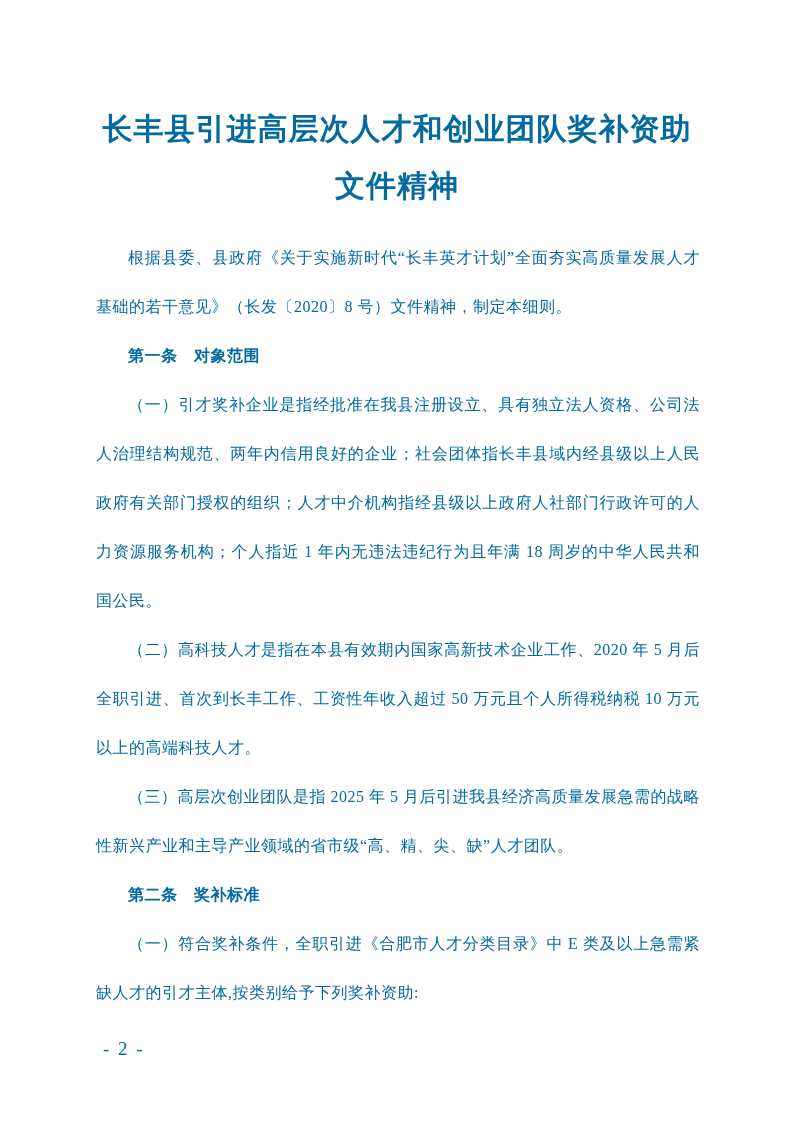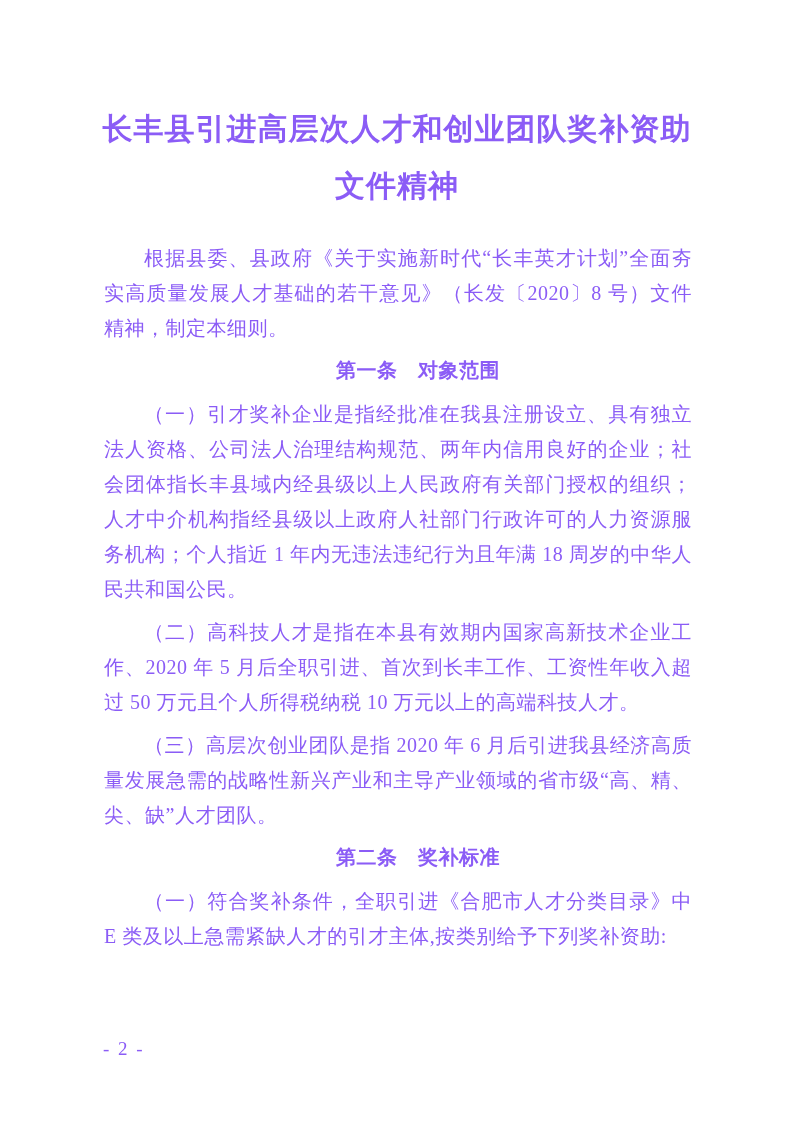--- a/index.html
+++ b/index.html
@@ -5,21 +5,21 @@
   html, body {
     margin: 0;
     padding: 0;
     background: #ffffff;
   }
   .page {
     position: relative;
     width: 726px;
     height: 1123px;
     background: #ffffff;
-    color: #8b5cf6;
+    color: #0369a1;
     overflow: hidden;
     font-family: "Liberation Serif", "DejaVu Serif", serif;
   }
   .doc-title {
     position: absolute;
     top: 100px;
     left: 60px;
     width: 674px;
     text-align: center;
     font-family: "Liberation Serif", "DejaVu Serif", serif;
@@ -29,32 +29,32 @@
     letter-spacing: 1px;
     margin: 0;
   }
   .doc-body {
     position: absolute;
     top: 233px;
     left: 96px;
     width: 604px;
   }
   .doc-body p {
-    margin: 8px;
-    font-size: 20px;
-    line-height: 35px;
+    margin: 0;
+    font-size: 16px;
+    line-height: 49px;
     text-indent: 2em;
     text-align: justify;
     letter-spacing: 0.5px;
     font-family: "Liberation Serif", "DejaVu Serif", serif;
   }
   .doc-body p.section-heading {
-    font-family: Liberation Mono, monospace;
+    font-family: Liberation Sans, sans-serif;
     font-weight: bold;
-    text-align: center;
+    text-align: left;
   }
   .page-number {
     position: absolute;
     left: 103px;
     top: 1038px;
     font-size: 19px;
     letter-spacing: 2px;
     font-family: "Liberation Serif", "DejaVu Serif", serif;
   }
 </style>
@@ -66,20 +66,20 @@
   <h1 class="doc-title">
     <span>长丰县引进高层次人才和创业团队奖补资助</span><br>
     <span>文件精神</span>
   </h1>
 
   <div class="doc-body">
     <p>根据县委、县政府《关于实施新时代“长丰英才计划”全面夯实高质量发展人才基础的若干意见》（长发〔2020〕8 号）文件精神，制定本细则。</p>
     <p class="section-heading">第一条　对象范围</p>
     <p>（一）引才奖补企业是指经批准在我县注册设立、具有独立法人资格、公司法人治理结构规范、两年内信用良好的企业；社会团体指长丰县域内经县级以上人民政府有关部门授权的组织；人才中介机构指经县级以上政府人社部门行政许可的人力资源服务机构；个人指近 1 年内无违法违纪行为且年满 18 周岁的中华人民共和国公民。</p>
     <p>（二）高科技人才是指在本县有效期内国家高新技术企业工作、2020 年 5 月后全职引进、首次到长丰工作、工资性年收入超过 50 万元且个人所得税纳税 10 万元以上的高端科技人才。</p>
-    <p>（三）高层次创业团队是指 2020 年 6 月后引进我县经济高质量发展急需的战略性新兴产业和主导产业领域的省市级“高、精、尖、缺”人才团队。</p>
+    <p>（三）高层次创业团队是指 2025 年 5 月后引进我县经济高质量发展急需的战略性新兴产业和主导产业领域的省市级“高、精、尖、缺”人才团队。</p>
     <p class="section-heading">第二条　奖补标准</p>
     <p>（一）符合奖补条件，全职引进《合肥市人才分类目录》中 E 类及以上急需紧缺人才的引才主体,按类别给予下列奖补资助:</p>
   </div>
 
   <div class="page-number">- 2 -</div>
 
 </div>
 
 </body></html>

